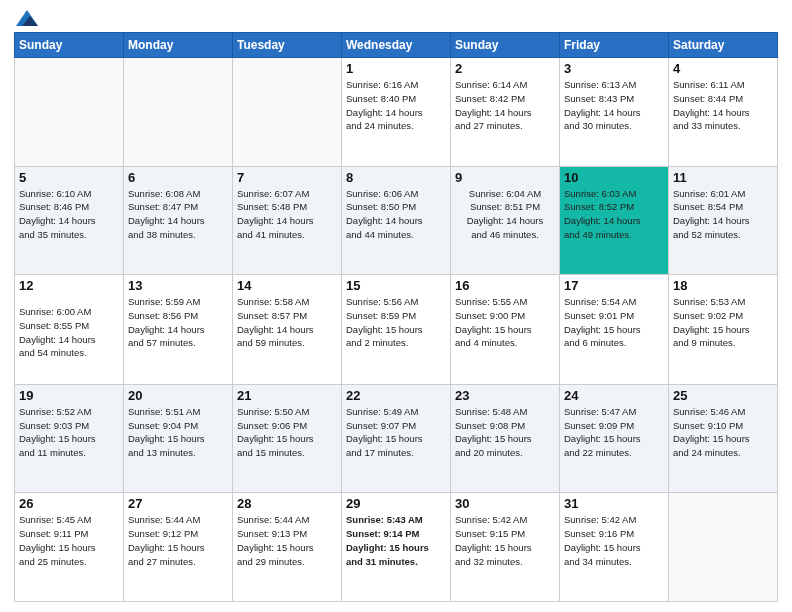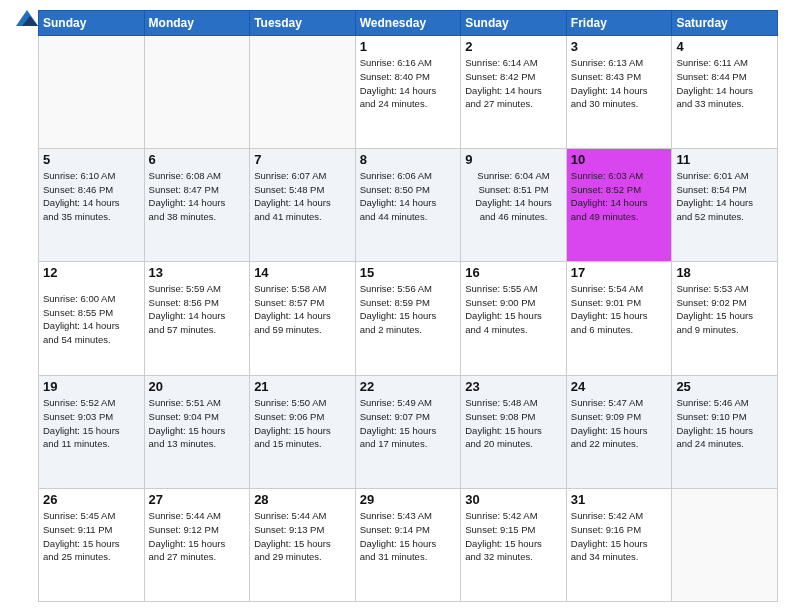--- a/index.html
+++ b/index.html
@@ -8,21 +8,21 @@
       background: #fff;
       width: 792px;
       height: 612px;
       overflow: hidden;
     }
     .page {
       width: 792px;
       height: 612px;
       padding: 10px 14px 10px 14px;
       display: flex;
-      flex-direction: row;
+      flex-direction: column;
     }
     .header {
       display: flex;
       justify-content: space-between;
       align-items: flex-start;
       margin-bottom: 6px;
     }
     .logo {
       display: flex;
       flex-direction: column;
@@ -190,21 +190,21 @@
 Daylight: 14 hours
 and 44 minutes.</div>
           </td>
           <td style="background: rgb(240, 244, 249);">
             <div class="day-number">9</div>
             <div class="day-info" style="white-space: pre-line; text-align: center;">Sunrise: 6:04 AM
 Sunset: 8:51 PM
 Daylight: 14 hours
 and 46 minutes.</div>
           </td>
-          <td style="background: #d946ef;">
+          <td style="background: #14b8a6;">
             <div class="day-number">10</div>
             <div class="day-info" style="white-space: pre-line;">Sunrise: 6:03 AM
 Sunset: 8:52 PM
 Daylight: 14 hours
 and 49 minutes.</div>
           </td>
           <td style="background: rgb(240, 244, 249);">
             <div class="day-number">11</div>
             <div class="day-info" style="white-space: pre-line;">Sunrise: 6:01 AM
 Sunset: 8:54 PM
@@ -331,21 +331,21 @@
           </td>
           <td>
             <div class="day-number">28</div>
             <div class="day-info" style="white-space: pre-line;">Sunrise: 5:44 AM
 Sunset: 9:13 PM
 Daylight: 15 hours
 and 29 minutes.</div>
           </td>
           <td>
             <div class="day-number">29</div>
-            <div class="day-info" style="white-space: pre-line;">Sunrise: 5:43 AM
+            <div class="day-info" style="white-space: pre-line; font-weight: bold;">Sunrise: 5:43 AM
 Sunset: 9:14 PM
 Daylight: 15 hours
 and 31 minutes.</div>
           </td>
           <td>
             <div class="day-number">30</div>
             <div class="day-info" style="white-space: pre-line;">Sunrise: 5:42 AM
 Sunset: 9:15 PM
 Daylight: 15 hours
 and 32 minutes.</div>

